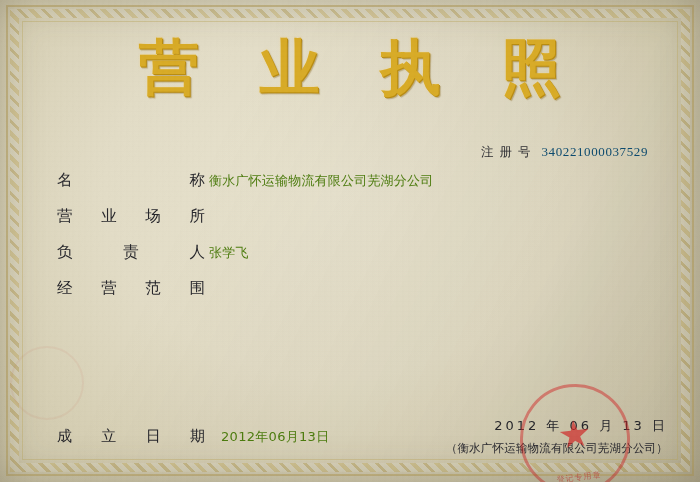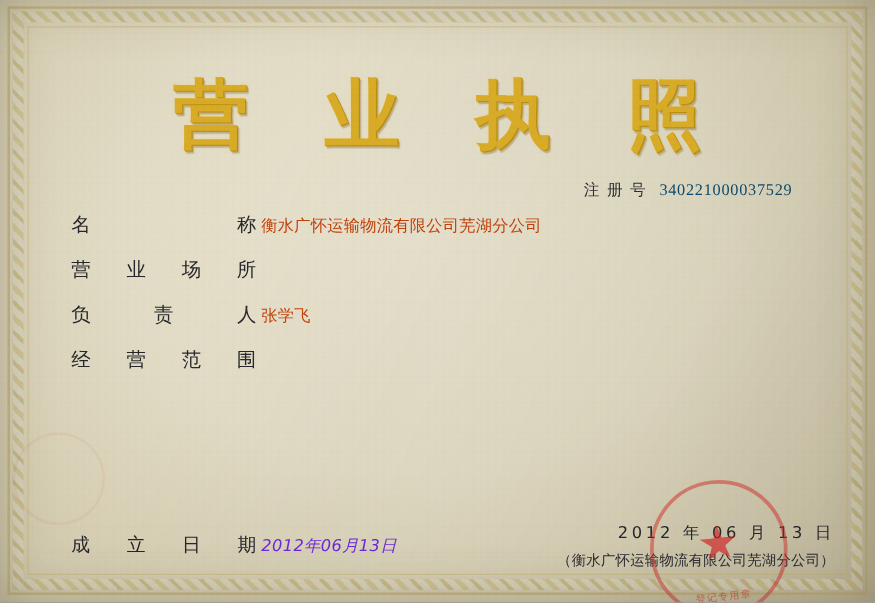--- a/index.html
+++ b/index.html
@@ -64,40 +64,40 @@
     border: 1px solid #bda95f;
     opacity: .4;
   }
   .content {
     position: absolute;
     inset: 0;
   }
   
   .title {
     position: absolute;
-    top: 52px;
+    top: 28px;
     left: 0;
     width: 100%;
     text-align: center;
     font-family: "DejaVu Serif", serif;
     font-size: 60px;
     font-weight: bold;
     letter-spacing: 20px;
     text-indent: 20px;
     color: #d8ab27;
     text-shadow:
       1px 1px 0 #b98c12,
       2px 2px 1px rgba(120,85,10,0.35),
       0 0 2px rgba(255,215,110,0.5);
   }
   
   .reg-row {
     position: absolute;
     top: 144px;
-    right: 66px;
+    right: 52px;
     display: flex;
     align-items: baseline;
     gap: 10px;
     font-family: "DejaVu Sans", sans-serif;
   }
   .reg-label {
     font-size: 12.5px;
     color: #2f2f33;
     letter-spacing: 1px;
   }
@@ -125,21 +125,21 @@
     flex: none;
     font-size: 15.5px;
     color: #26262b;
     letter-spacing: 0px;
     display: flex;
     justify-content: space-between;
   }
   .field-label span { display: inline-block; }
   .field-value {
     font-size: 12.5px;
-    color: #c2410c;
+    color: #4d7c0f;
     letter-spacing: .2px;
     line-height: 1.2;
     padding-left: 4px;
     text-align: right;
   }
   .field-value.big {
     font-size: 13px;
   }
   
   .footer-left {
@@ -152,24 +152,23 @@
   .footer-left .flabel {
     width: 148px;
     flex: none;
     font-size: 15px;
     color: #26262b;
     display: flex;
     justify-content: space-between;
   }
   .footer-left .fvalue {
     font-size: 13px;
-    color: #6d28d9;
-    padding-left: 4px;
+    color: #4d7c0f;
+    padding-left: 16px;
     letter-spacing: .3px;
-    font-style: italic;
   }
   .footer-right {
     position: absolute;
     right: 32px;
     bottom: 26px;
     text-align: right;
     width: 300px;
   }
   .issue-date {
     font-size: 13px;

